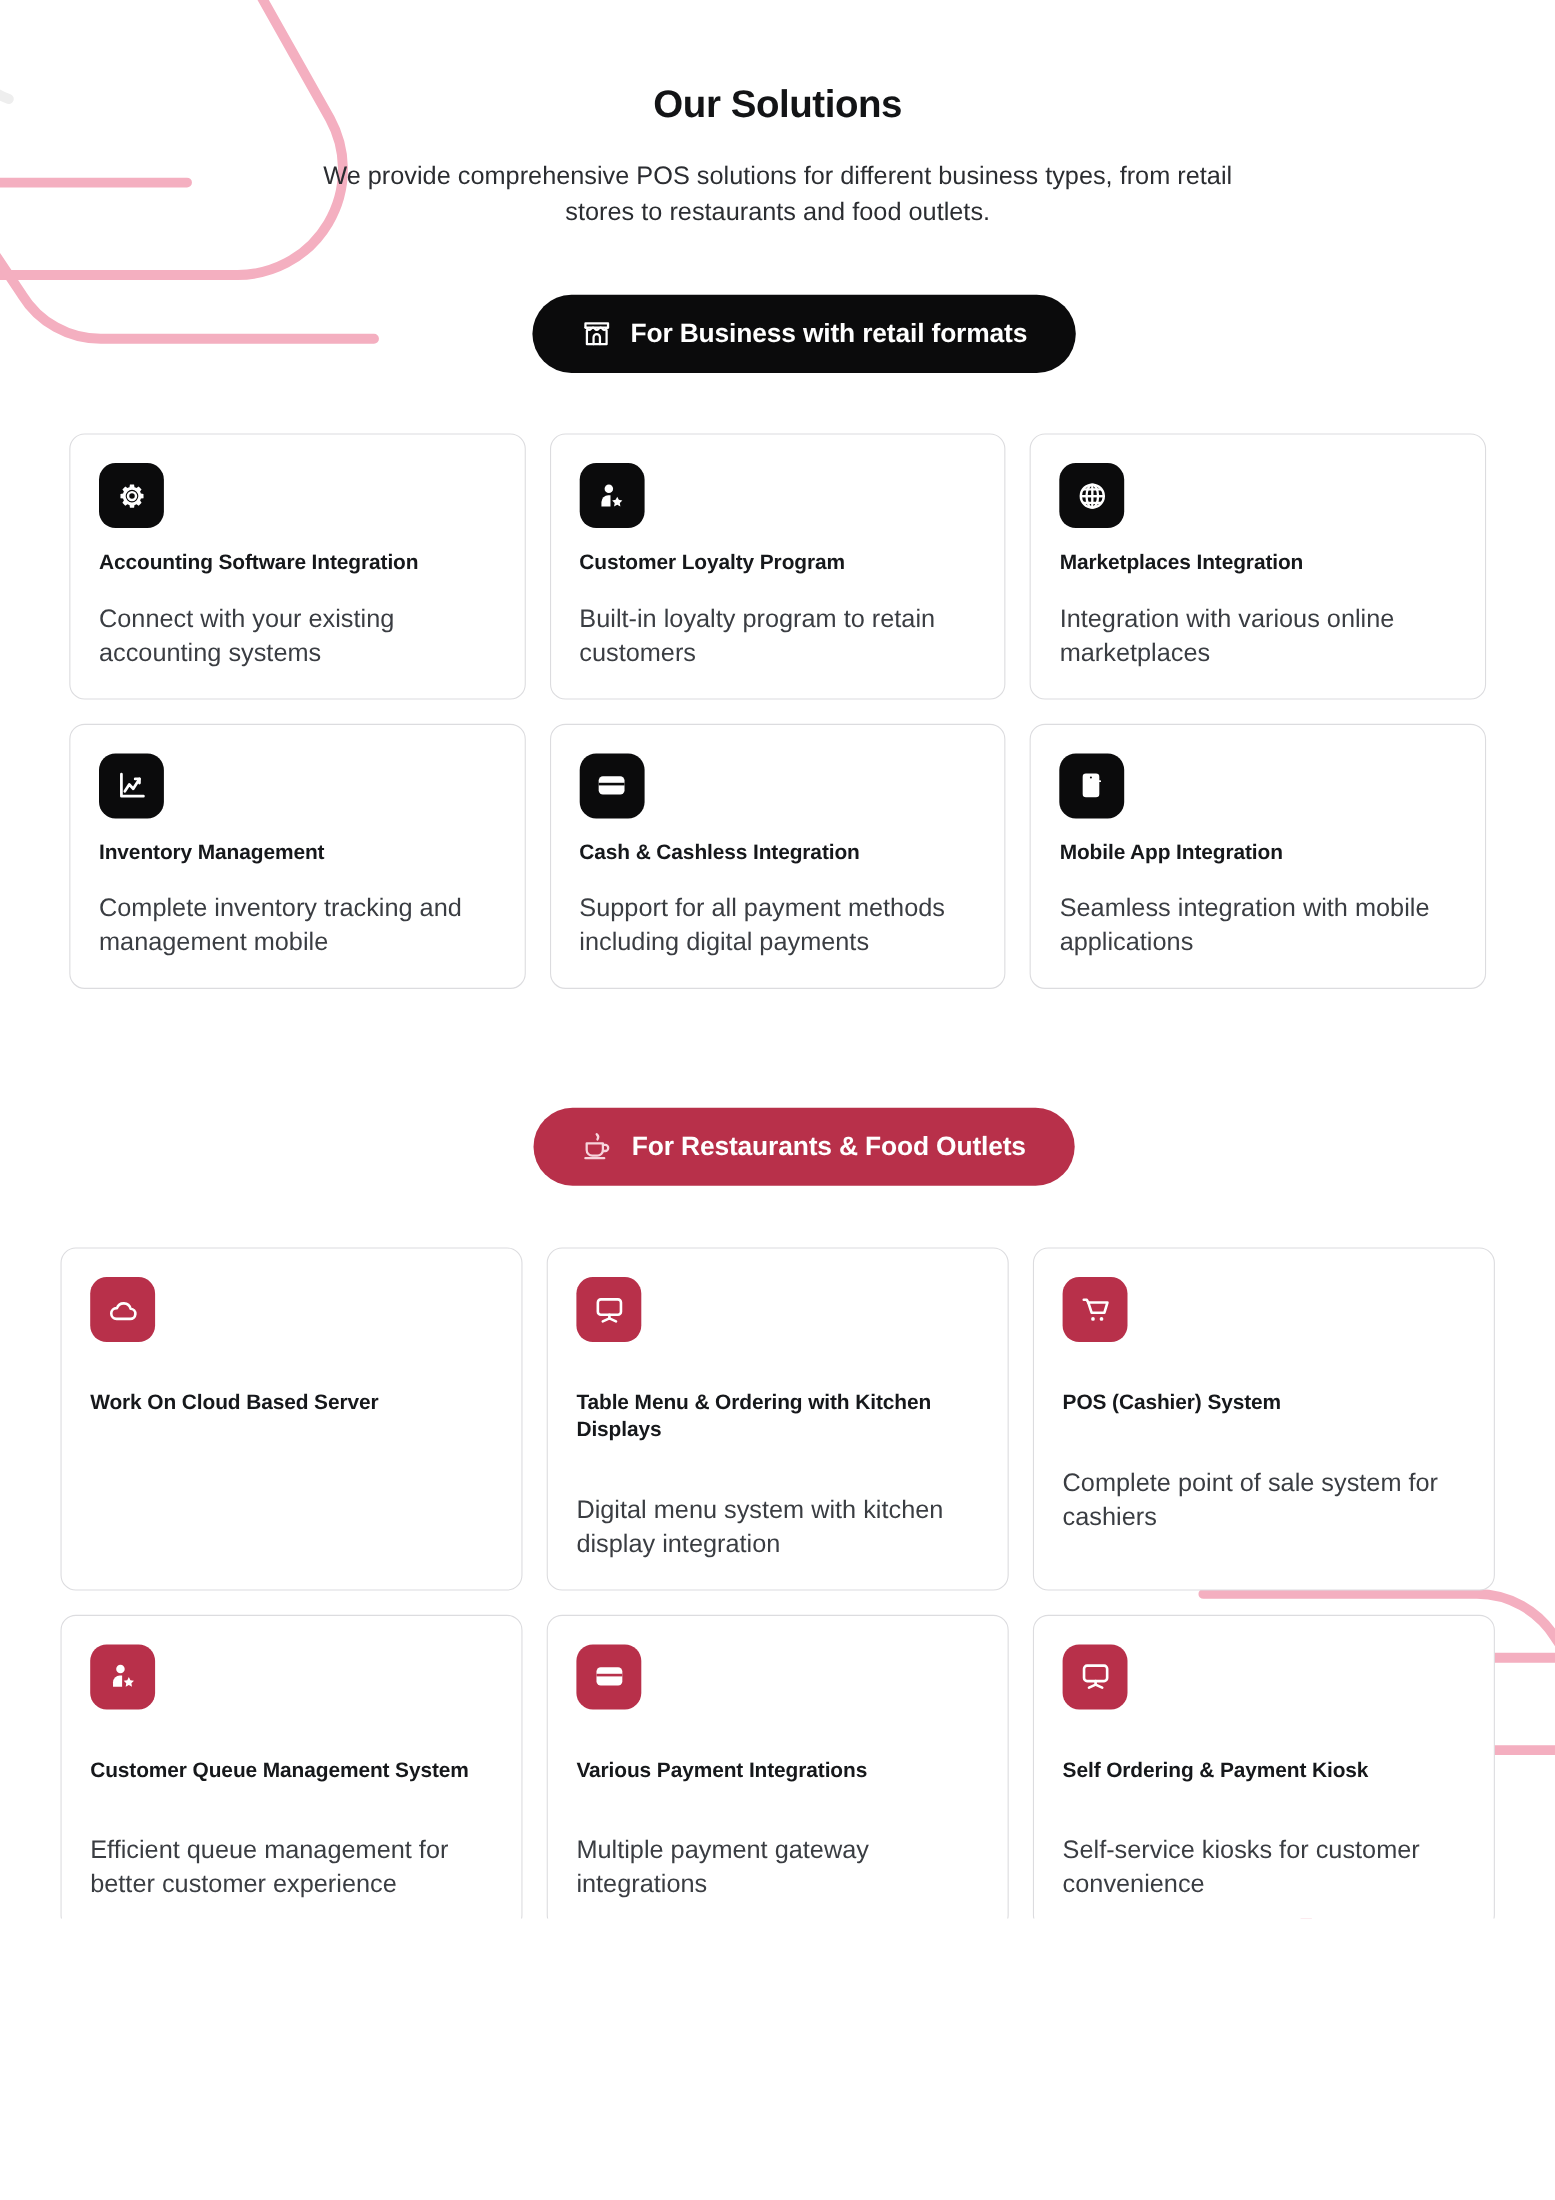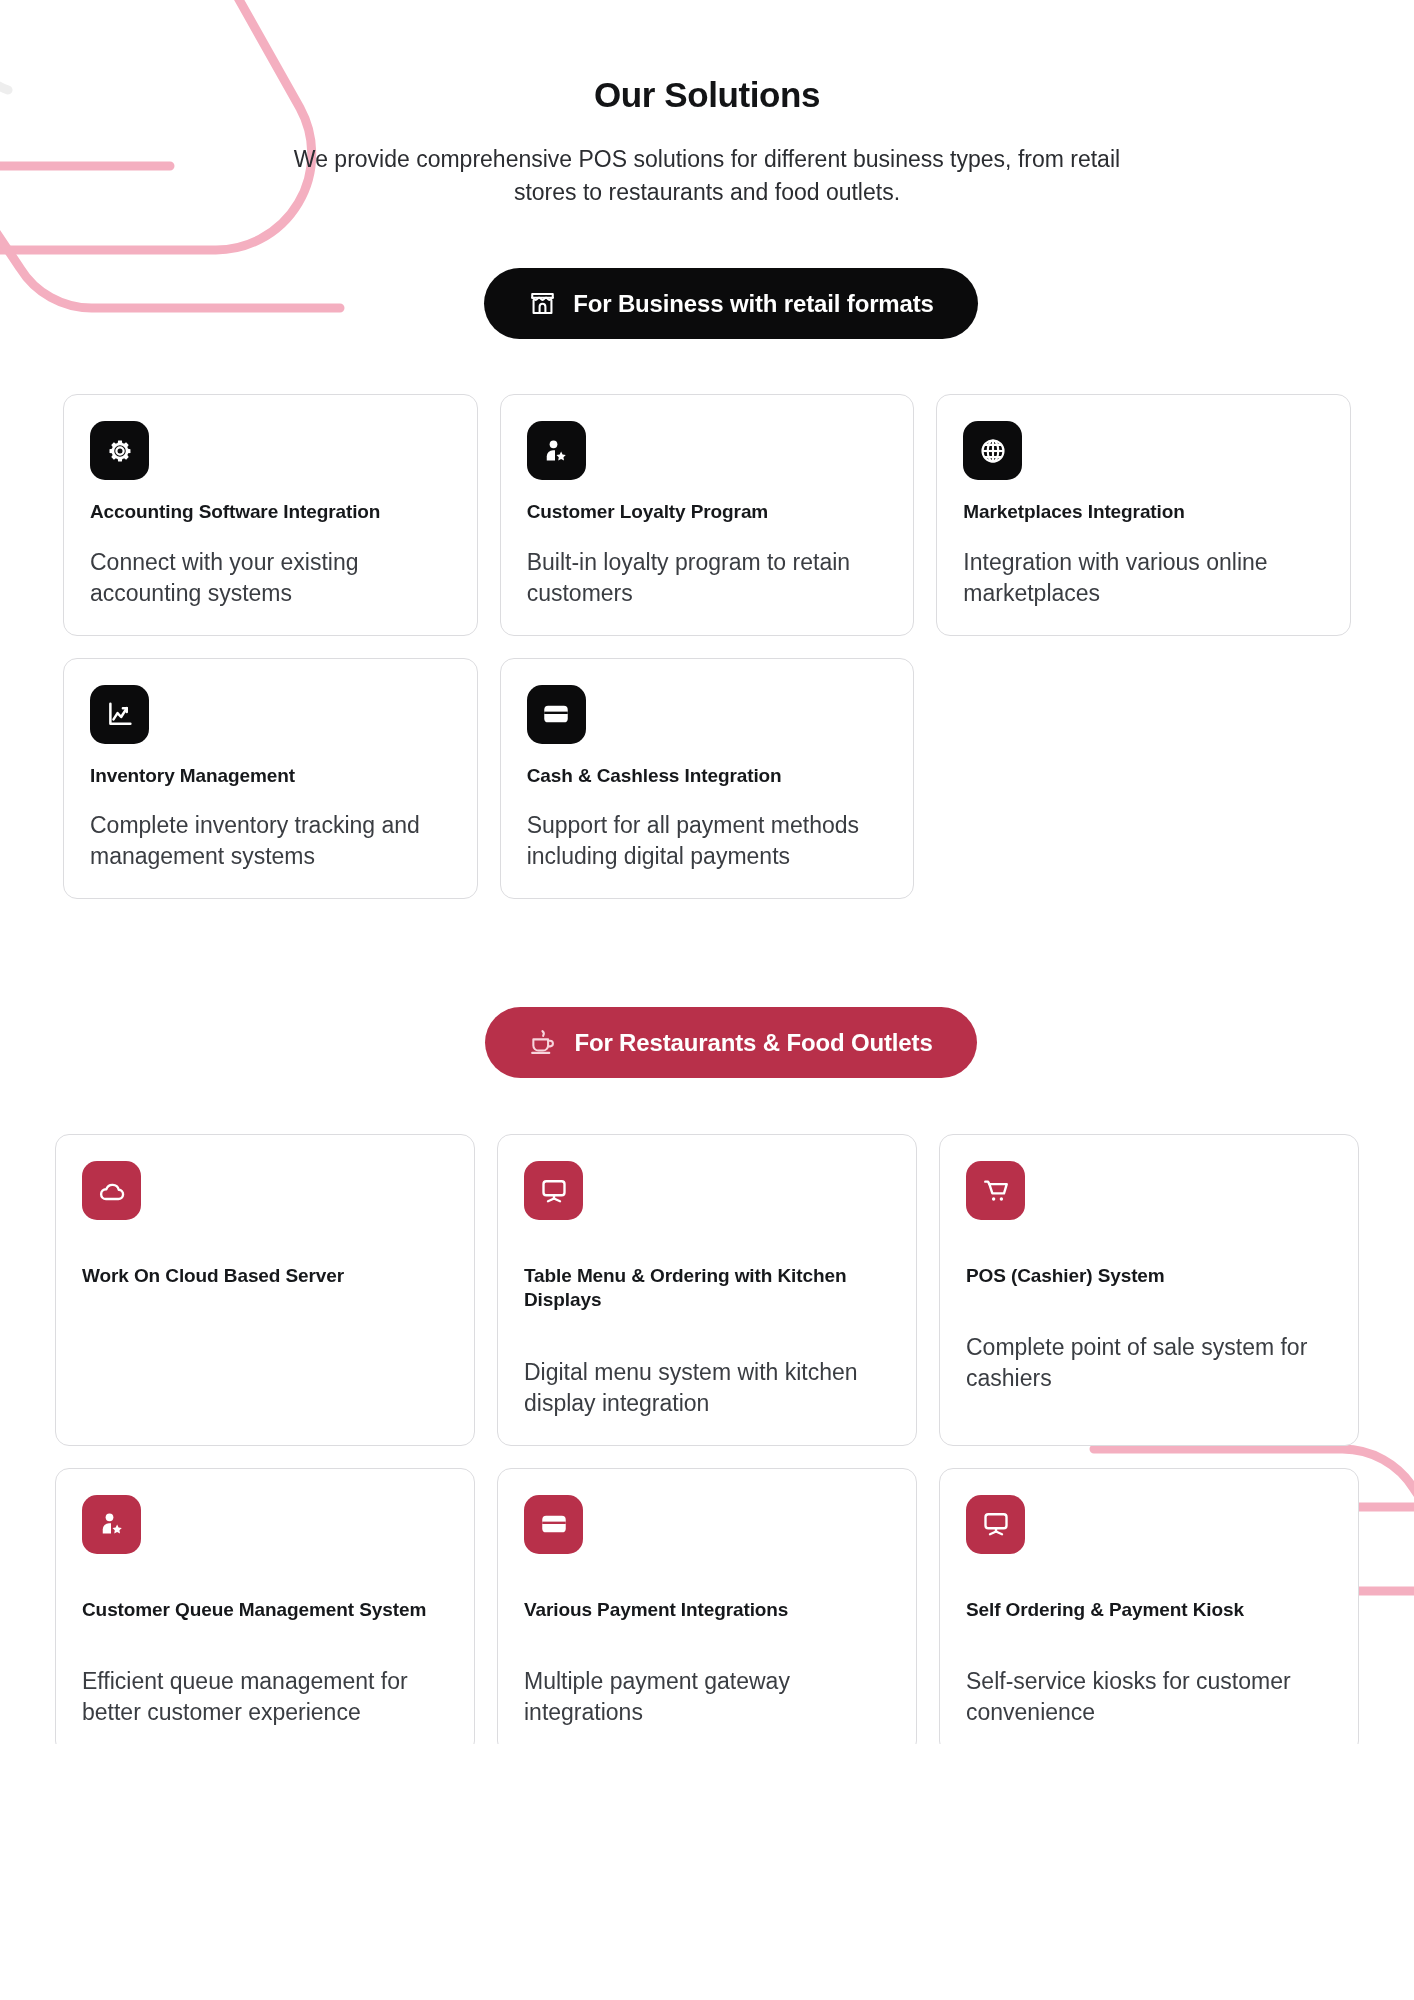--- a/index.html
+++ b/index.html
@@ -239,34 +239,44 @@
 
     <div class="card card-retail">
       <div class="card-icon black">
         <svg width="30" height="30" viewBox="0 0 24 24" fill="none" stroke="#ffffff" stroke-width="2" stroke-linecap="round" stroke-linejoin="round">
           <path d="M4.3 3.8v16h16"></path>
           <path d="M6.8 16.3l3.2-5 2.9 3.1 4.5-7.1"></path>
           <path d="M17.4 7.3h-3.1M17.4 7.3v3"></path>
         </svg>
       </div>
       <div class="card-title">Inventory Management</div>
-      <div class="card-desc">Complete inventory tracking and management systems</div>
+      <div class="card-desc">Complete inventory tracking and management mobile</div>
     </div>
 
     <div class="card card-retail">
       <div class="card-icon black">
         <svg width="30" height="30" viewBox="0 0 24 24" fill="#ffffff">
           <rect x="2.6" y="5.4" width="18.8" height="13.2" rx="3.1"></rect>
           <rect x="2.6" y="10.1" width="18.8" height="1.9" fill="#0b0b0c"></rect>
         </svg>
       </div>
       <div class="card-title">Cash &amp; Cashless Integration</div>
       <div class="card-desc">Support for all payment methods including digital payments</div>
     </div>
 
+    <div class="card card-retail">
+      <div class="card-icon black">
+        <svg width="30" height="30" viewBox="0 0 24 24" fill="#ffffff">
+          <path d="M7.4 3.4h7.3a2.4 2.4 0 0 1 2.4 2.4v2.4h.6a.7.7 0 0 1 0 1.4h-.6v8.6a2.4 2.4 0 0 1-2.4 2.4H7.4A2.4 2.4 0 0 1 5 18.2V5.8a2.4 2.4 0 0 1 2.4-2.4z"></path>
+          <circle cx="11" cy="6.2" r="0.75" fill="#0b0b0c"></circle>
+        </svg>
+      </div>
+      <div class="card-title">Mobile App Integration</div>
+      <div class="card-desc">Seamless integration with mobile applications</div>
+    </div>
 
   </div>
 
   <div class="spacer-after-retail"></div>
 
   <div class="pill-wrap">
     <button class="pill red">
       <span class="pill-icon">
         <svg width="29" height="29" viewBox="0 0 24 24" fill="none" stroke="#f7d4dc" stroke-width="1.7" stroke-linecap="round" stroke-linejoin="round">
           <path d="M3.6 9.4h12.2v5.1a4.2 4.2 0 0 1-4.2 4.2H7.8a4.2 4.2 0 0 1-4.2-4.2z"></path>

